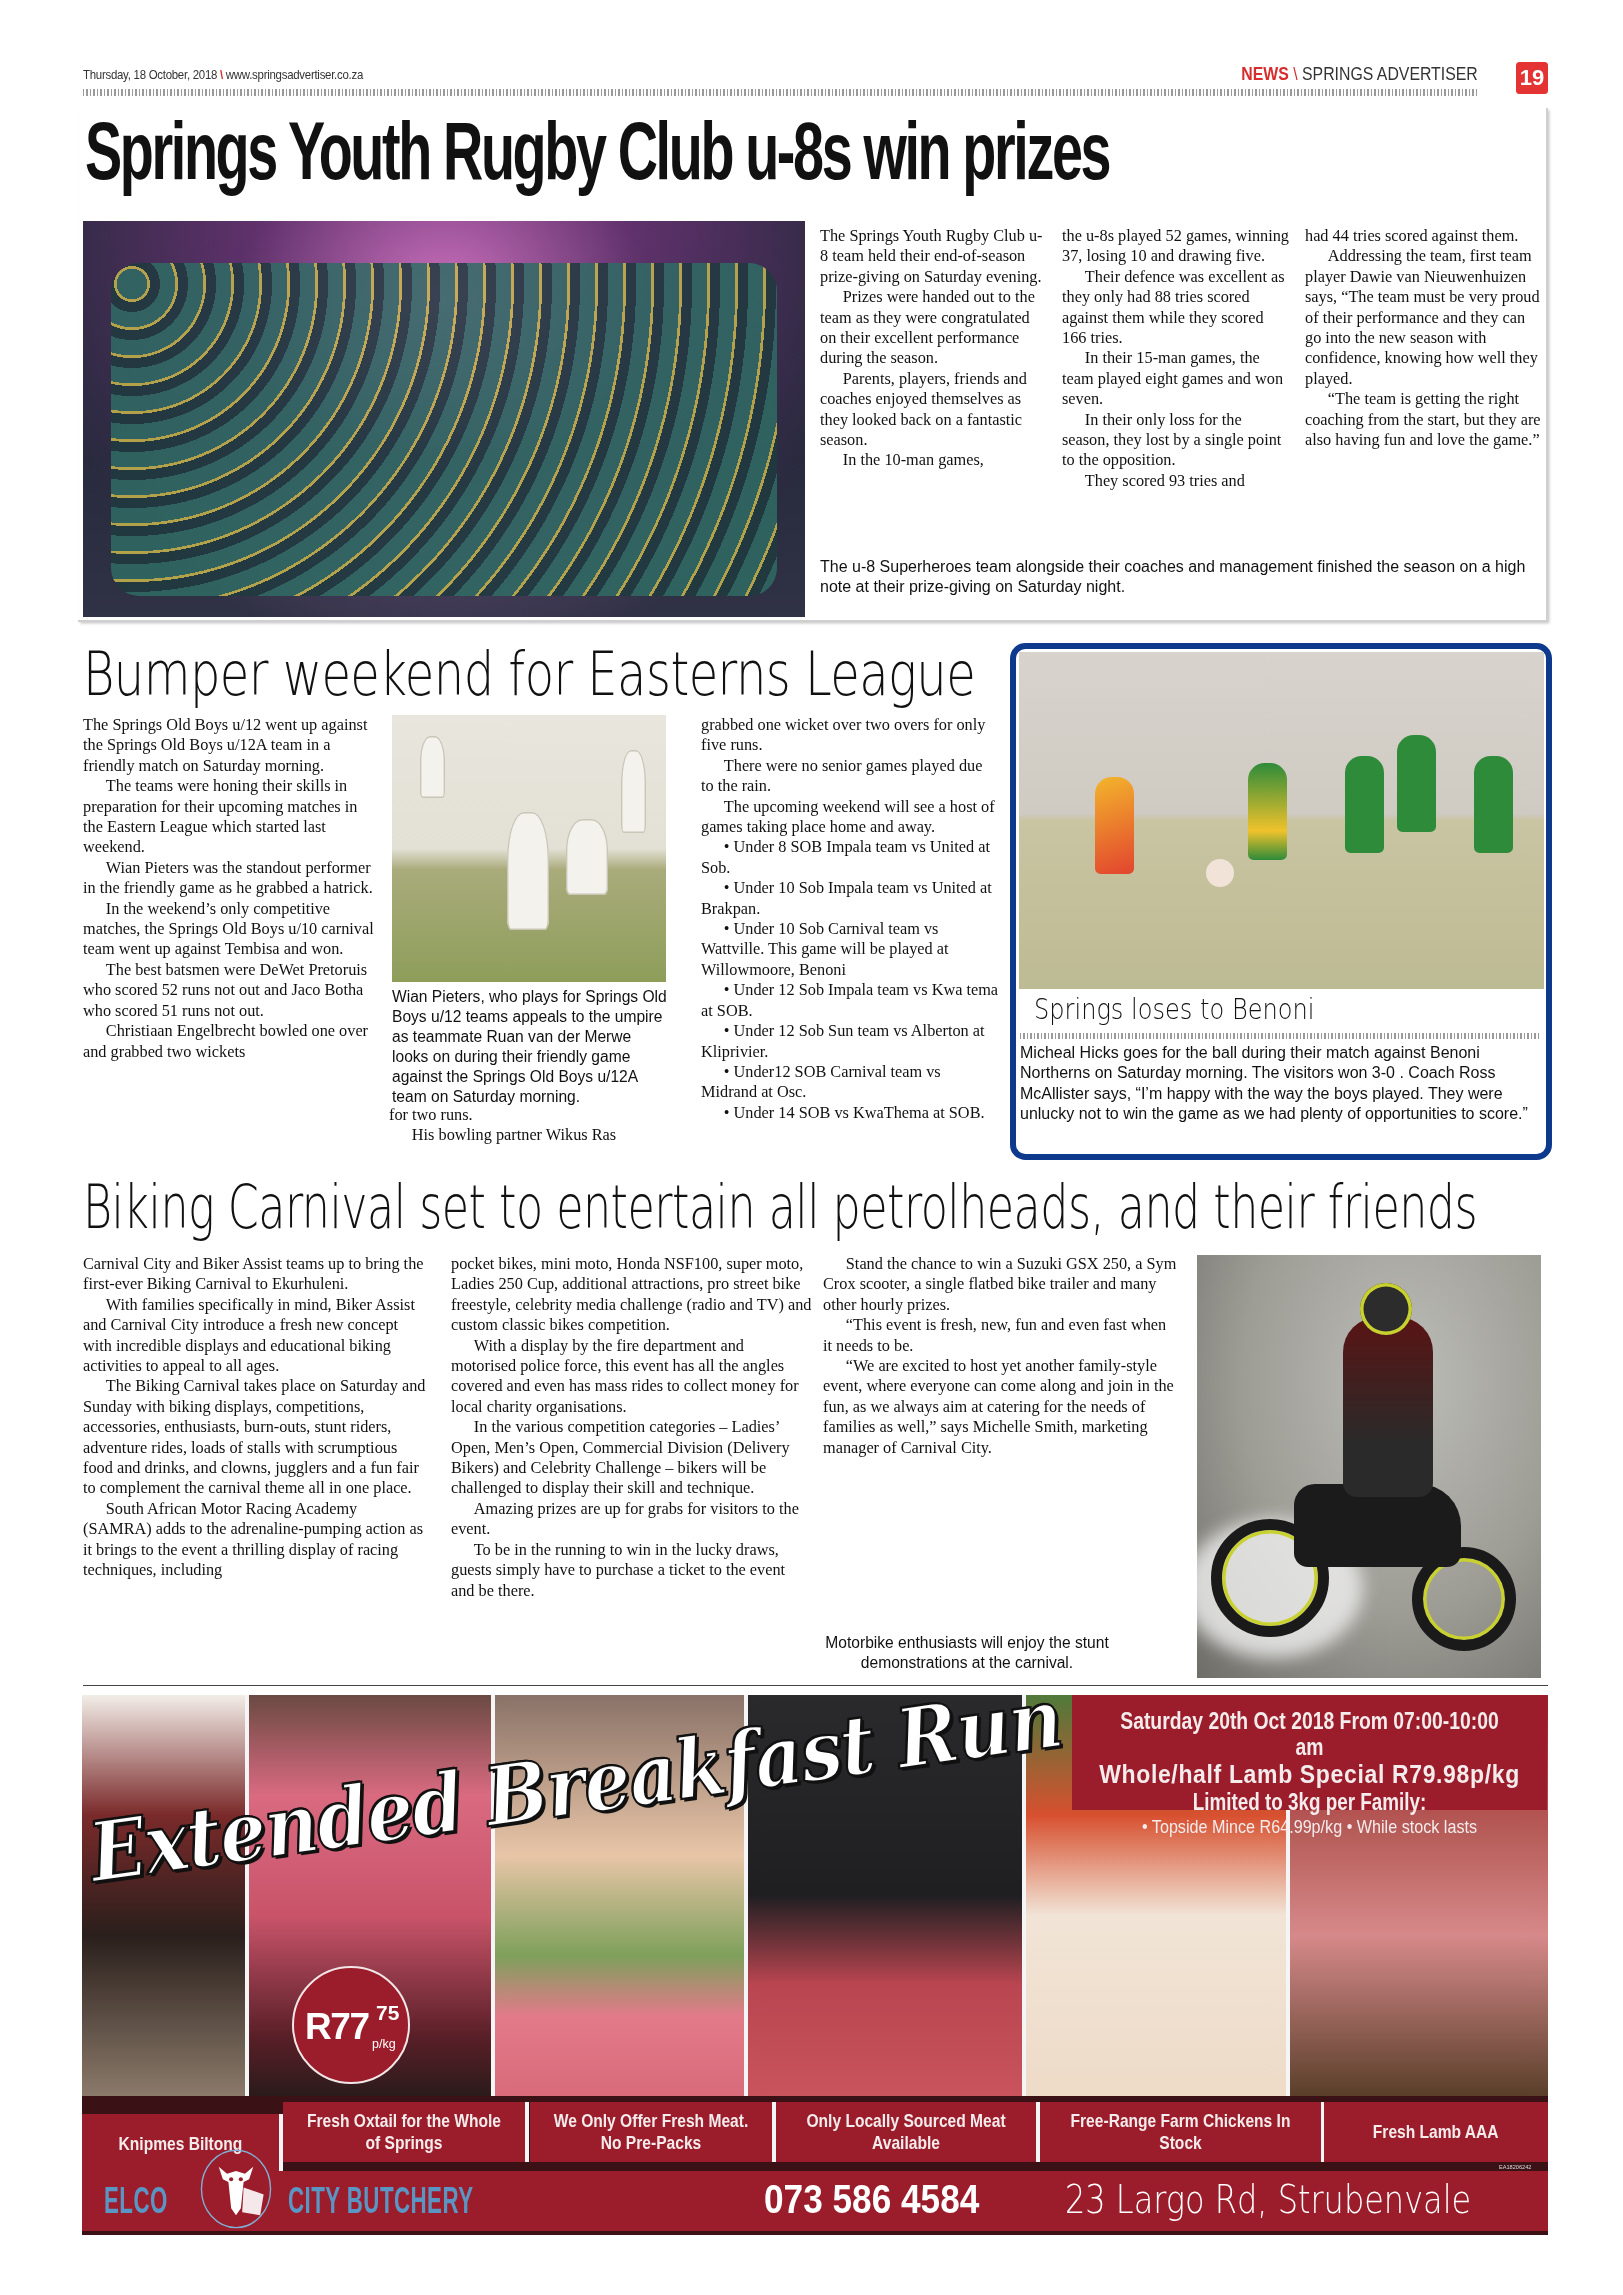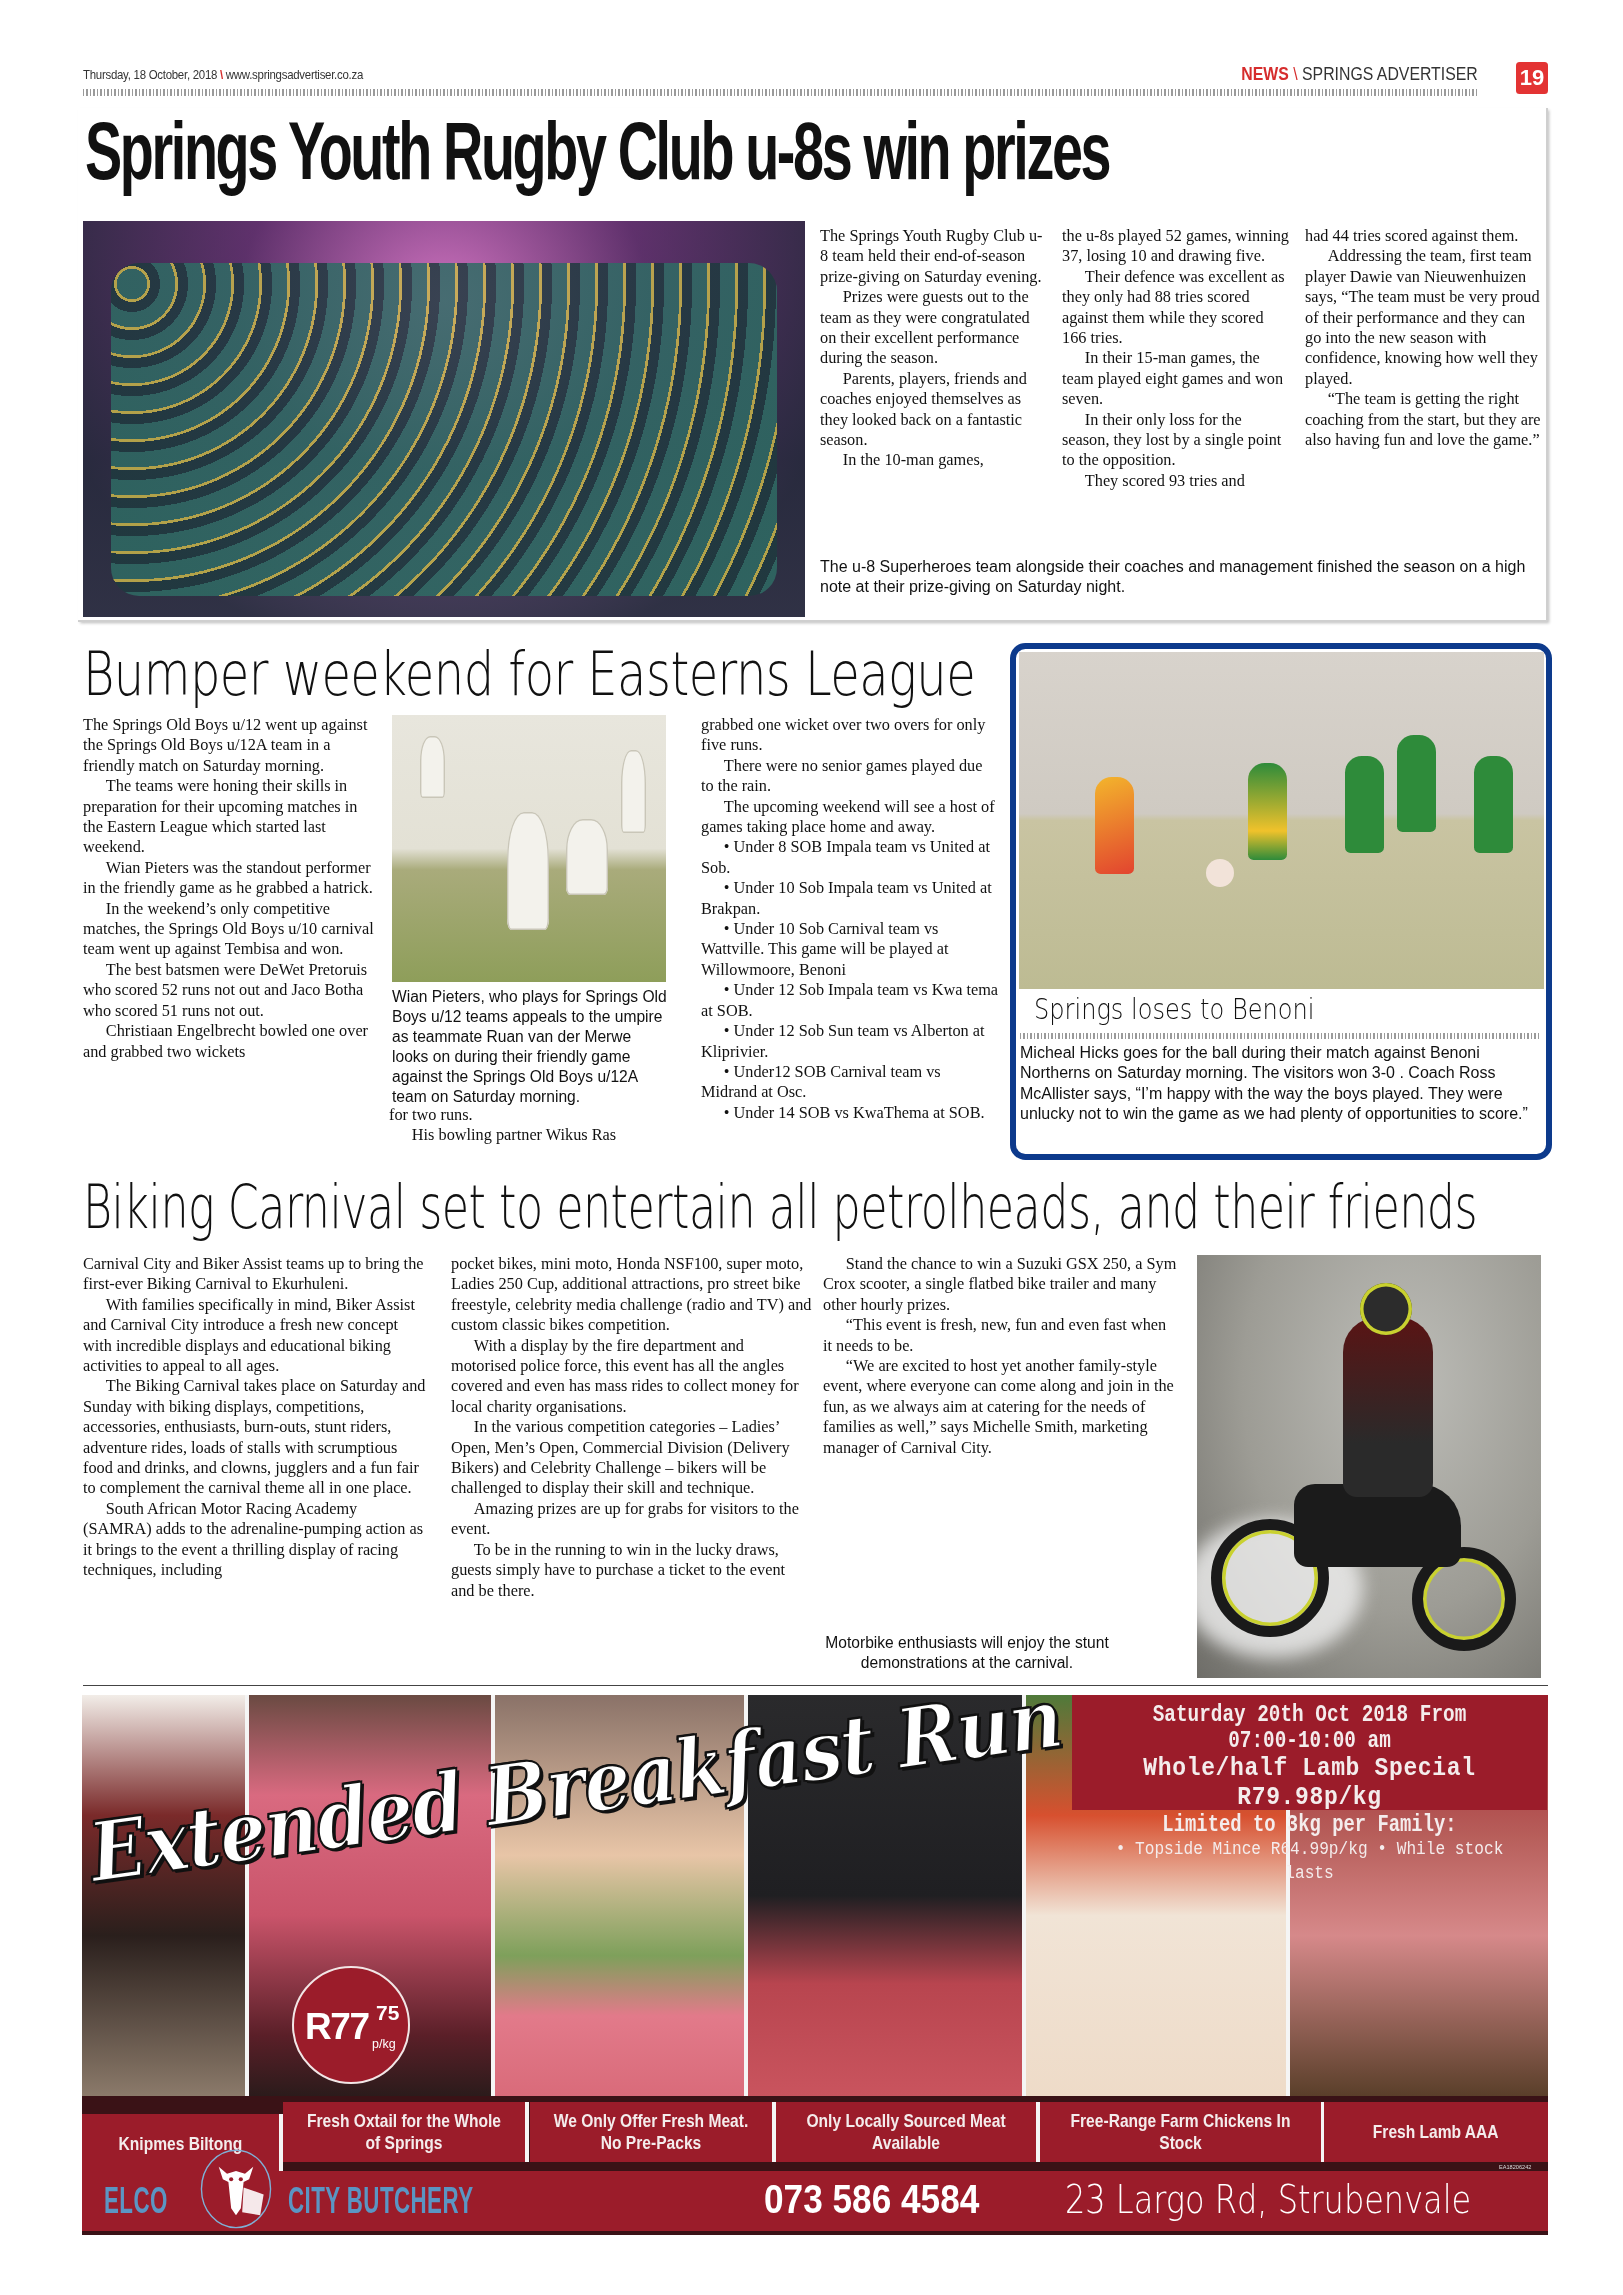--- a/index.html
+++ b/index.html
@@ -63,21 +63,21 @@
   .photo-bike { left: 1197px; top: 1255px; width: 344px; height: 423px; background:
       radial-gradient(ellipse at 60% 30%, #bdbdb8 0%, #9d9c95 55%, #6e6d68 100%); }
   .photo-bike .wheel { position: absolute; border-radius: 50%; border: 11px solid #1a1a1a; box-shadow: 0 0 0 3.5px #c9d12f inset; }
   .photo-bike .smoke { position: absolute; border-radius: 50%; background: rgba(240,240,240,0.8); filter: blur(8.3px); }
   .bike-caption { left: 797px; top: 1633px; width: 340px; text-align: center; font-size: 15.6px; line-height: 20px; }
   .section-rule { left: 83px; top: 1685px; width: 1465px; height: 1.4px; background: #444; }
 
   
   .ad { left: 82px; top: 1695px; width: 1466px; height: 540px; overflow: hidden; background: #3a1216; }
   .ad .panel { position: absolute; top: 0; height: 401px; border-right: 4.2px solid #f5f5f5; }
-  .ad-info { left: 1072px; top: 1695px; width: 475px; height: 115px; background: #9b1c2a; color: #f4ecec; text-align: center; font-family: Liberation Mono, monospace; font-weight: bold; padding-top: 7px; }
+  .ad-info { left: 1072px; top: 1695px; width: 475px; height: 115px; background: #9b1c2a; color: #f4ecec; text-align: center; font-family: Liberation Sans, sans-serif; font-weight: bold; padding-top: 13px; }
   .ad-info .l1 { font-size: 23.6px; line-height: 26px; transform: scaleX(0.82); }
   .ad-info .l2 { font-size: 25px; line-height: 29px; font-weight: 900; letter-spacing: 0.7px; transform: scaleX(0.92); }
   .ad-info .l3 { font-size: 23px; line-height: 26px; transform: scaleX(0.82); }
   .ad-info .l4 { font-size: 19px; line-height: 23.6px; font-weight: normal; transform: scaleX(0.85); }
   .ad-script { left: 90px; top: 1805px; font-family: "DejaVu Serif", serif; font-style: italic; font-weight: bold; font-size: 82px; color: #fff; -webkit-text-stroke: 2.1px #111; text-shadow: 2.8px 2.8px 0 #111, -1.4px -1.4px 0 #111; transform: rotate(-8deg) scaleX(0.9); transform-origin: left; white-space: nowrap; letter-spacing: -1.4px; }
   .price-badge { left: 292px; top: 1966px; width: 118px; height: 118px; border-radius: 50%; background: #9b1c2a; border: 2.8px solid #f2e6e6; color: #fff; font-family: "Liberation Sans", sans-serif; font-weight: bold; }
   .price-badge .main { position: absolute; left: 11px; top: 38px; font-size: 37px; letter-spacing: -1.4px; }
   .price-badge .cents { position: absolute; left: 82px; top: 33px; font-size: 21px; }
   .price-badge .unit { position: absolute; left: 78px; top: 69px; font-size: 12.5px; font-weight: normal; }
   .feature-strip { left: 82px; top: 2102px; width: 1466px; height: 60px; }
@@ -107,21 +107,21 @@
 <div class="abs page-badge">19</div>
 <div class="abs hatch folio-hatch"></div>
 
 <div class="abs rugby-box"></div>
 <h1 class="abs headline-1">Springs Youth Rugby Club u-8s win prizes</h1>
 <div class="abs photo photo-rugby">
   <div class="crowd"></div>
 </div>
 <div class="abs body-col rc1">
   <p class="first">The Springs Youth Rugby Club u-8 team held their end-of-season prize-giving on Saturday evening.</p>
-  <p>Prizes were guests out to the team as they were congratulated on their excellent performance during the season.</p>
+  <p>Prizes were handed out to the team as they were congratulated on their excellent performance during the season.</p>
   <p>Parents, players, friends and coaches enjoyed themselves as they looked back on a fantastic season.</p>
   <p>In the 10-man games,</p>
 </div>
 <div class="abs body-col rc2">
   <p class="first">the u-8s played 52 games, winning 37, losing 10 and drawing five.</p>
   <p>Their defence was excellent as they only had 88 tries scored against them while they scored 166 tries.</p>
   <p>In their 15-man games, the team played eight games and won seven.</p>
   <p>In their only loss for the season, they lost by a single point to the opposition.</p>
   <p>They scored 93 tries and</p>
 </div>

